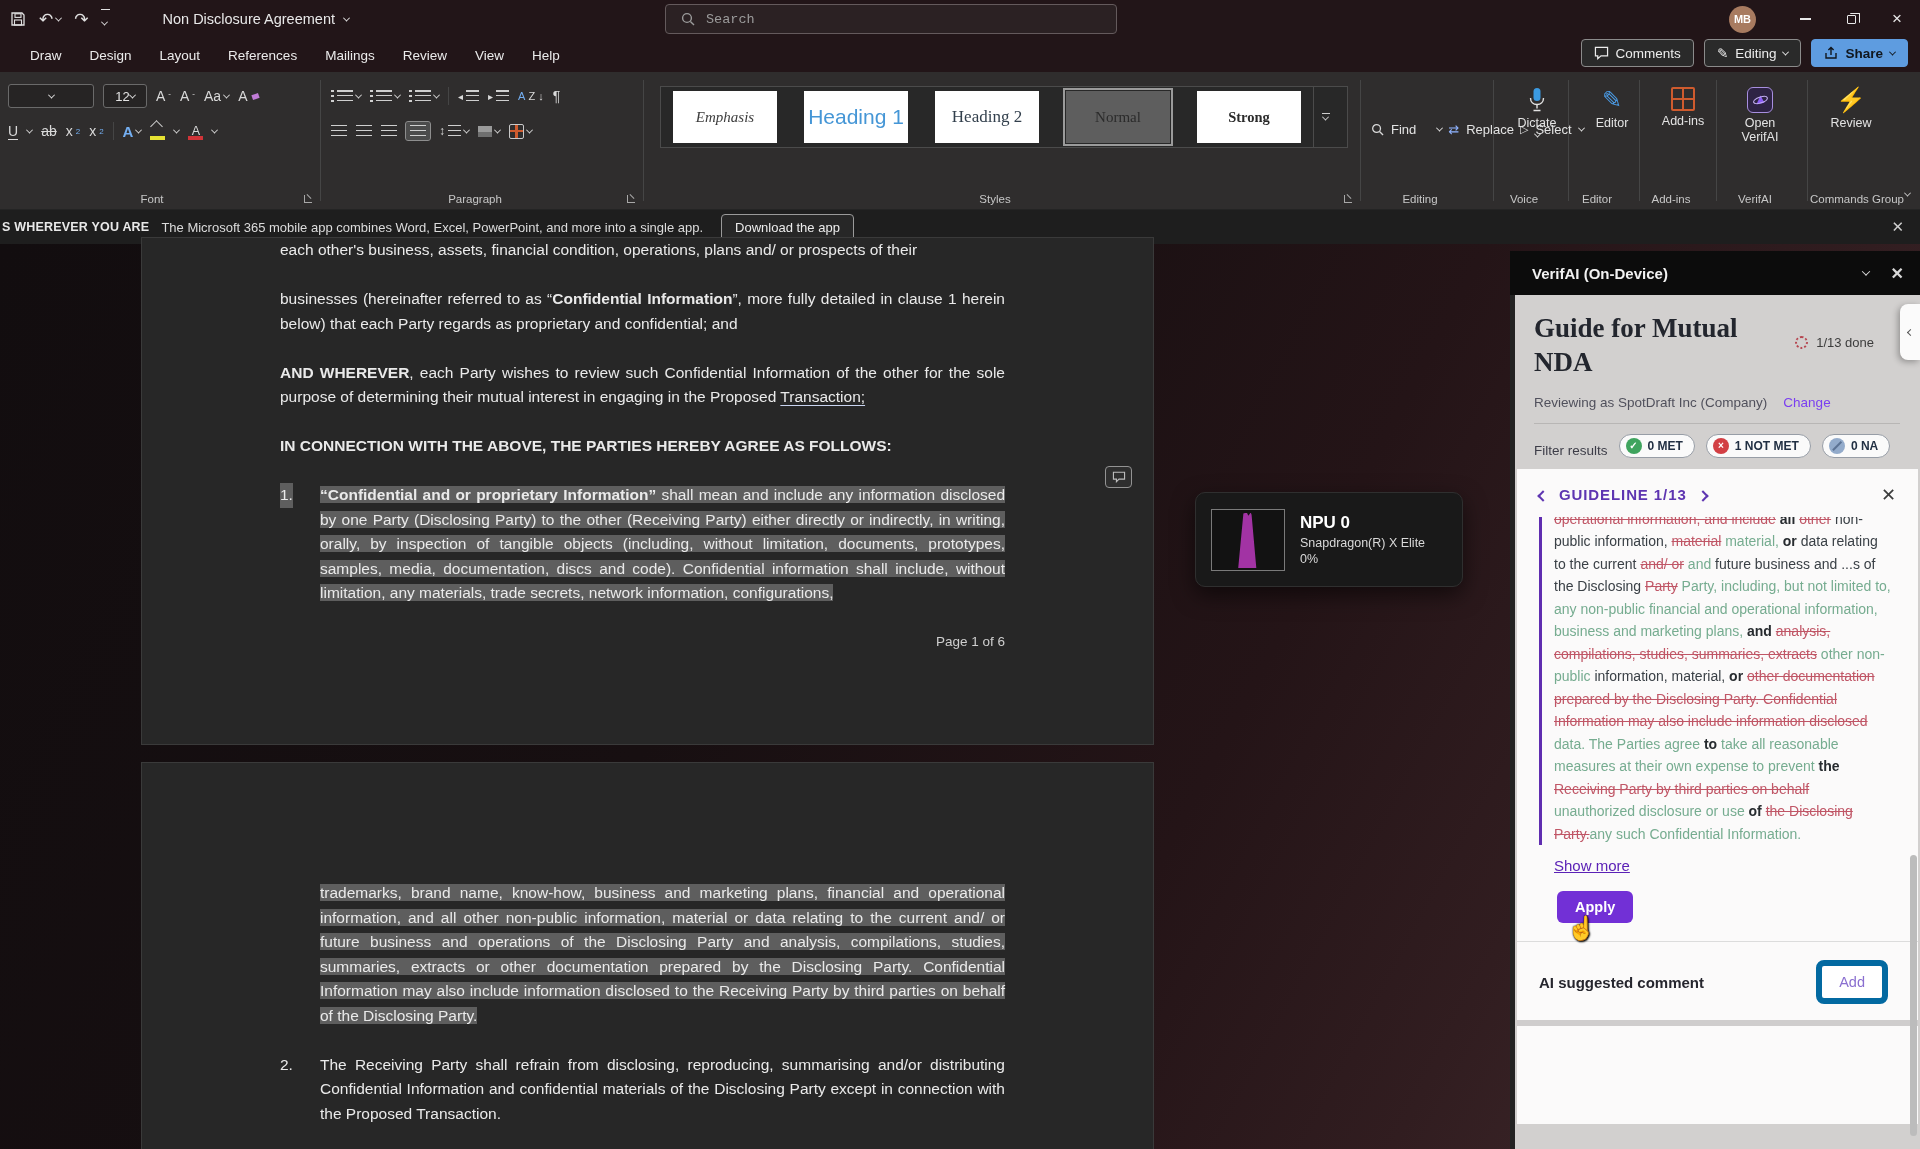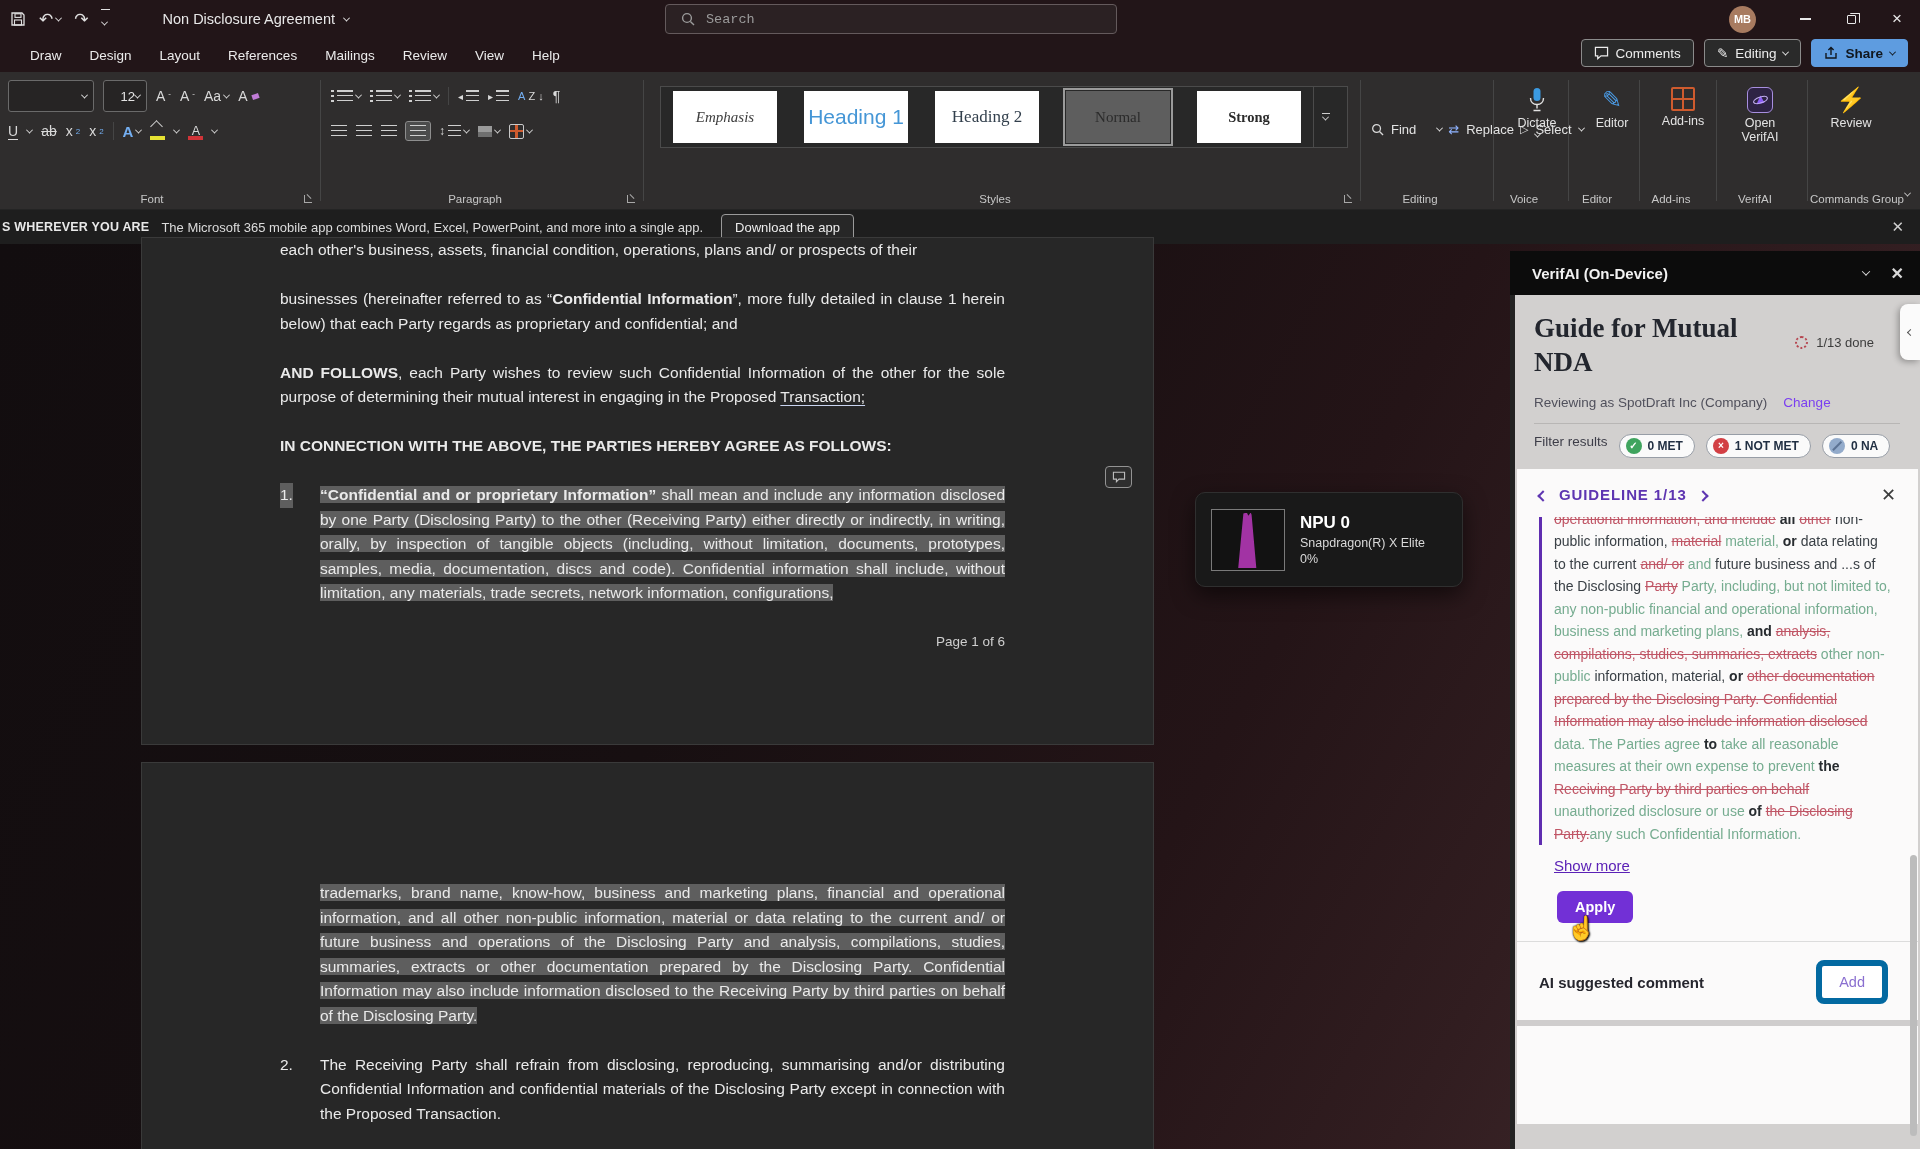--- a/index.html
+++ b/index.html
@@ -42,21 +42,21 @@
   
   .ribbon { position:absolute; top:72px; left:0; right:0; height:138px; background:#2f2d2d; border-bottom:1px solid #242424; display:flex; }
   .rgroup { position:relative; padding:8px 6px 22px 8px; }
   .glabel { position:absolute; bottom:4px; left:0; right:14px; text-align:center; font-size:11.5px; color:#c7c7c7; white-space:nowrap; }
   .launcher { position:absolute; bottom:6px; right:6px; width:8px; height:8px; border-left:1px solid #a8a8a8; border-bottom:1px solid #a8a8a8; }
   .launcher::after { content:""; position:absolute; right:0px; top:1px; width:6px; height:1px; background:#a8a8a8; transform:rotate(45deg); }
   .rsep { width:1px; background:#454545; margin:8px 2px; }
   .rrow { display:flex; align-items:center; gap:9px; height:32px; color:#d9d9d9; }
   .rrow + .rrow { margin-top:3px; }
   .ric { display:flex; align-items:center; gap:3px; font-size:14px; color:#d9d9d9; }
-  .combo { height:32px; border:1px solid #6a6a6a; border-radius:3px; background:#262424; display:flex; align-items:center; justify-content:flex-end; padding:0 6px; font-size:13px; color:#e3e3e3; }
+  .combo { height:24px; border:1px solid #6a6a6a; border-radius:3px; background:#262424; display:flex; align-items:center; justify-content:center; padding:0 6px; font-size:13px; color:#e3e3e3; }
   .mini-lines { display:inline-block; width:16px; height:12px; background:repeating-linear-gradient(to bottom,#cfcfcf 0 1.5px,transparent 1.5px 4.8px); }
   .mini-lines.short { width:13px; }
   .dotted-col { position:relative; margin-left:6px; }
   .dotted-col::before { content:""; position:absolute; left:-6px; top:0; width:2.5px; height:12px; background:repeating-linear-gradient(to bottom,#cfcfcf 0 2px,transparent 2px 4.8px); }
   .selbox { background:#4c4c4c; outline:1px solid #8e8e8e; border-radius:2px; padding:3px 4px; }
   .uline { border-bottom:1.6px solid #d9d9d9; padding-bottom:0px; }
   .fx-a { color:#74aff2; font-weight:700; font-size:15px; }
   .hl-ic, .fc-ic { position:relative; display:inline-block; width:15px; height:15px; font-size:12.5px; text-align:center; }
   .hl-ic::after { content:""; position:absolute; left:0; right:0; bottom:-1px; height:4px; background:#e6e233; }
   .fc-ic::after { content:""; position:absolute; left:0; right:0; bottom:-1px; height:4px; background:#d13438; }
@@ -125,21 +125,21 @@
   .ph-icons { margin-left:auto; display:flex; align-items:center; gap:22px; color:#d9d9d9; }
   .panel-body { position:absolute; top:51px; left:0; right:0; bottom:0; background:#d2d0cf; border-left:5px solid #232323; overflow:hidden; }
   .gfm { position:relative; padding:17px 20px 0 19px; }
   .gfm-title { font-family:"Liberation Serif",serif; font-weight:700; font-size:27px; line-height:1.25; color:#23262e; width:235px; }
   .gfm-status { position:absolute; right:46px; top:40px; display:flex; align-items:center; gap:8px; font-size:13px; color:#3c3c3c; }
   .spinner { width:13px; height:13px; border:2px dotted #b5454f; border-radius:50%; }
   .collapse-tab { position:absolute; right:0; top:9px; width:20px; height:56px; background:#fbfbfb; border-radius:8px 0 0 8px; box-shadow:-2px 2px 6px rgba(0,0,0,.3); display:flex; align-items:center; justify-content:center; color:#555; }
   .reviewing { margin-top:15px; font-size:13.5px; color:#50505c; display:flex; gap:16px; }
   .change-link { color:#7b3ff0; }
   .gfm-div { margin-top:13px; border-top:1px solid #b8b6b5; }
-  .filter-row { display:flex; align-items:flex-start; gap:11px; padding:10px 0 11px 19px; }
+  .filter-row { display:flex; align-items:flex-end; gap:11px; padding:10px 0 11px 19px; }
   .filter-label { font-size:13.5px; color:#3d3d48; }
   .fpill { display:flex; align-items:center; gap:6px; border:1.5px solid #979da6; border-radius:999px; background:#fafafa; padding:3px 11px 3px 6px; font-size:12px; font-weight:700; color:#223043; }
   .fdot { width:16px; height:16px; border-radius:50%; display:flex; align-items:center; justify-content:center; color:#fff; font-size:10px; line-height:1; }
   .fdot.met { background:#3fa45e; }
   .fdot.notmet { background:#d23f44; }
   .fdot.na { background:#93abcb; position:relative; }
   .fdot.na::after { content:""; position:absolute; left:2px; top:7px; width:12px; height:1.6px; background:#5c7394; transform:rotate(-45deg); }
 
   .gcard { background:#fbfafa; margin:0 2px; min-height:655px; }
   .gcard-header { display:flex; align-items:center; gap:12px; padding:15px 22px 9px 22px; }
@@ -462,21 +462,21 @@
     <span class="dlbtn">Download the app</span>
     <span class="close">✕</span>
   </div>
 
   <div class="main">
 
     <div class="page page1">
       <div class="doc-body">
         <p class="first clipline">each other's business, assets, financial condition, operations, plans and/ or prospects of their</p>
         <p><span>businesses (hereinafter referred to as “</span><span class="docb">Confidential Information</span><span>”, more fully detailed in clause 1 herein below) that each Party regards as proprietary and confidential; and</span></p>
-        <p><span class="docb">AND FOLLOWS</span><span>, each Party wishes to review such Confidential Information of the other for the sole purpose of determining their mutual interest in engaging in the Proposed </span><span class="uword">Transaction;</span></p>
+        <p><span class="docb">AND WHEREVER</span><span>, each Party wishes to review such Confidential Information of the other for the sole purpose of determining their mutual interest in engaging in the Proposed </span><span class="uword">Transaction;</span></p>
         <p class="docb">IN CONNECTION WITH THE ABOVE, THE PARTIES HEREBY AGREE AS FOLLOWS:</p>
         <p class="item">
           <span class="inum sel">1.</span>
           <span class="sel"><span class="docb">“Confidential and or proprietary Information”</span><span> shall mean and include any information disclosed by one Party (Disclosing Party) to the other (Receiving Party) either directly or indirectly, in writing, orally, by inspection of tangible objects (including, without limitation, documents, prototypes, samples, media, documentation, discs and code). Confidential information shall include, without limitation, any materials, trade secrets, network information, configurations,</span></span>
         </p>
         <p class="pgfooter">Page 1 of 6</p>
       </div>
       <span class="comment-flag">
         <svg width="14" height="12" viewBox="0 0 16 14">
             <path d="M1.5 1.5h13v8h-6.5l-3 3v-3h-3.5z" fill="none" stroke="#bdbdbd" stroke-width="1.3"></path>

